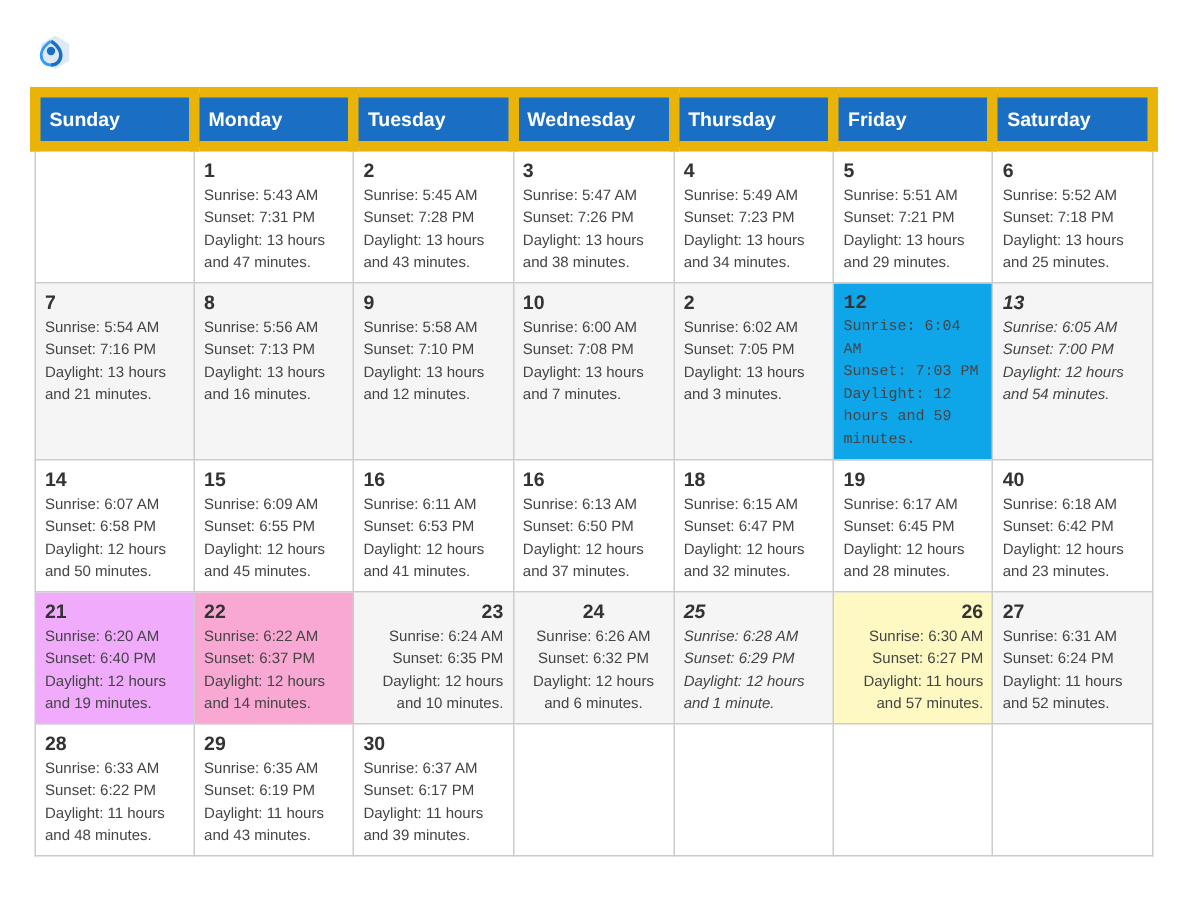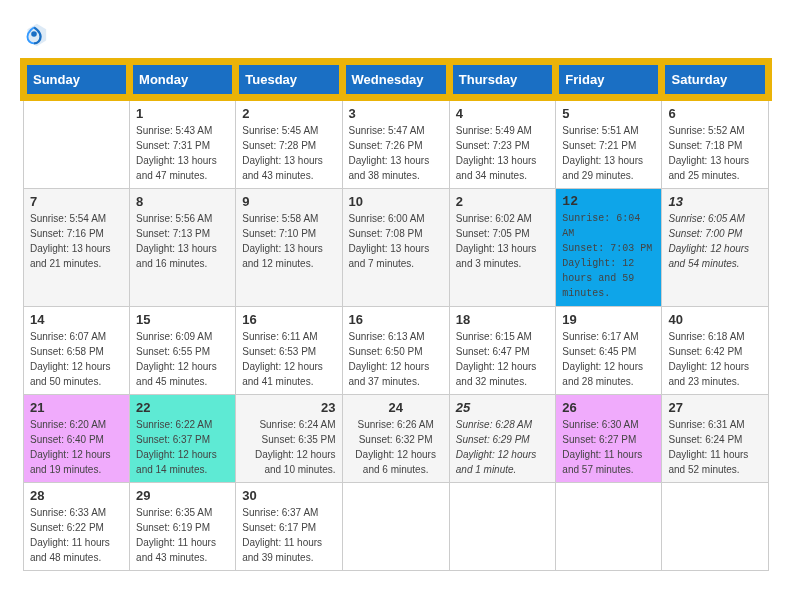--- a/index.html
+++ b/index.html
@@ -208,37 +208,37 @@
         <td>
           <div class="day-number">40</div>
           <div class="day-info">Sunrise: 6:18 AM<br>Sunset: 6:42 PM<br>Daylight: 12 hours and 23 minutes.</div>
         </td>
       </tr>
       <tr>
         <td style="background: #f0abfc;">
           <div class="day-number">21</div>
           <div class="day-info">Sunrise: 6:20 AM<br>Sunset: 6:40 PM<br>Daylight: 12 hours and 19 minutes.</div>
         </td>
-        <td style="background: #5eead4;">
+        <td style="background: #f9a8d4;">
           <div class="day-number">22</div>
           <div class="day-info">Sunrise: 6:22 AM<br>Sunset: 6:37 PM<br>Daylight: 12 hours and 14 minutes.</div>
         </td>
         <td style="background: rgb(245, 245, 245); text-align: right;">
           <div class="day-number">23</div>
           <div class="day-info">Sunrise: 6:24 AM<br>Sunset: 6:35 PM<br>Daylight: 12 hours and 10 minutes.</div>
         </td>
         <td style="background: rgb(245, 245, 245); text-align: center;">
           <div class="day-number">24</div>
           <div class="day-info">Sunrise: 6:26 AM<br>Sunset: 6:32 PM<br>Daylight: 12 hours and 6 minutes.</div>
         </td>
         <td style="background: rgb(245, 245, 245); font-style: italic;">
           <div class="day-number">25</div>
           <div class="day-info">Sunrise: 6:28 AM<br>Sunset: 6:29 PM<br>Daylight: 12 hours and 1 minute.</div>
         </td>
-        <td style="background: #f0abfc;">
+        <td style="background: #fef9c3; text-align: right;">
           <div class="day-number">26</div>
           <div class="day-info">Sunrise: 6:30 AM<br>Sunset: 6:27 PM<br>Daylight: 11 hours and 57 minutes.</div>
         </td>
         <td style="background: rgb(245, 245, 245);">
           <div class="day-number">27</div>
           <div class="day-info">Sunrise: 6:31 AM<br>Sunset: 6:24 PM<br>Daylight: 11 hours and 52 minutes.</div>
         </td>
       </tr>
       <tr>
         <td>

